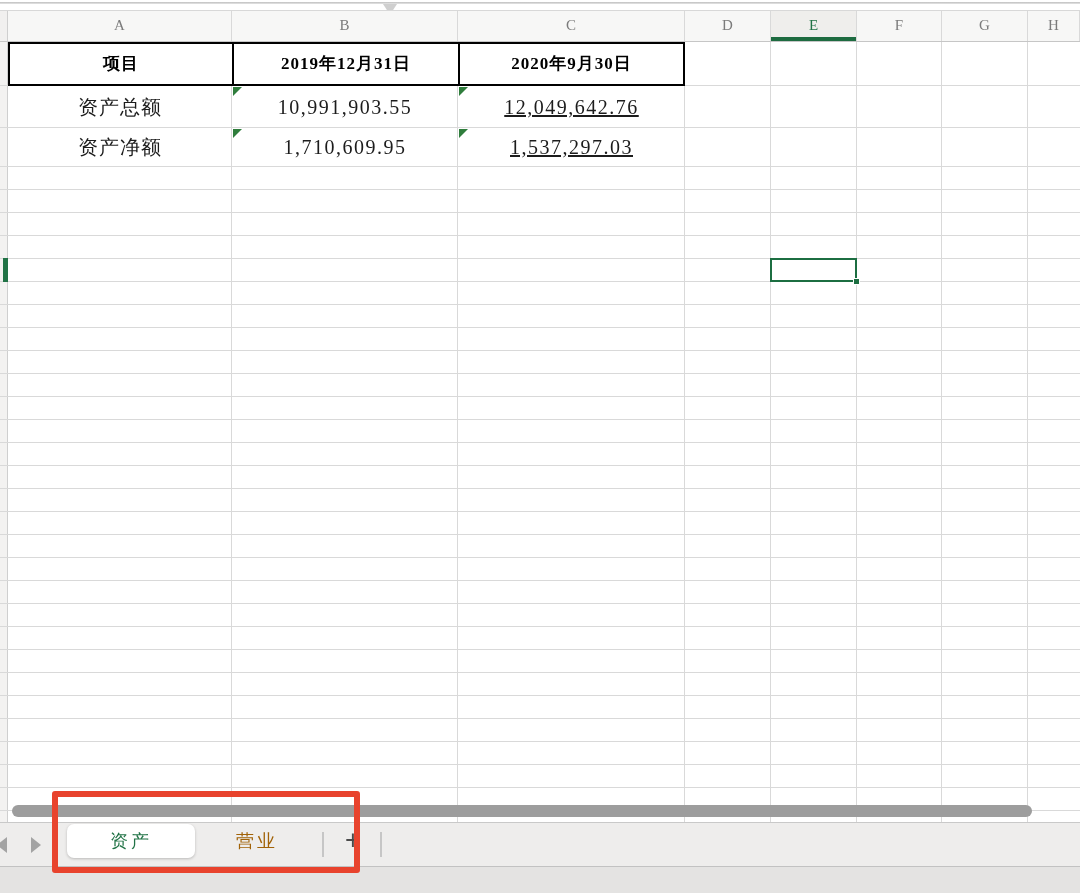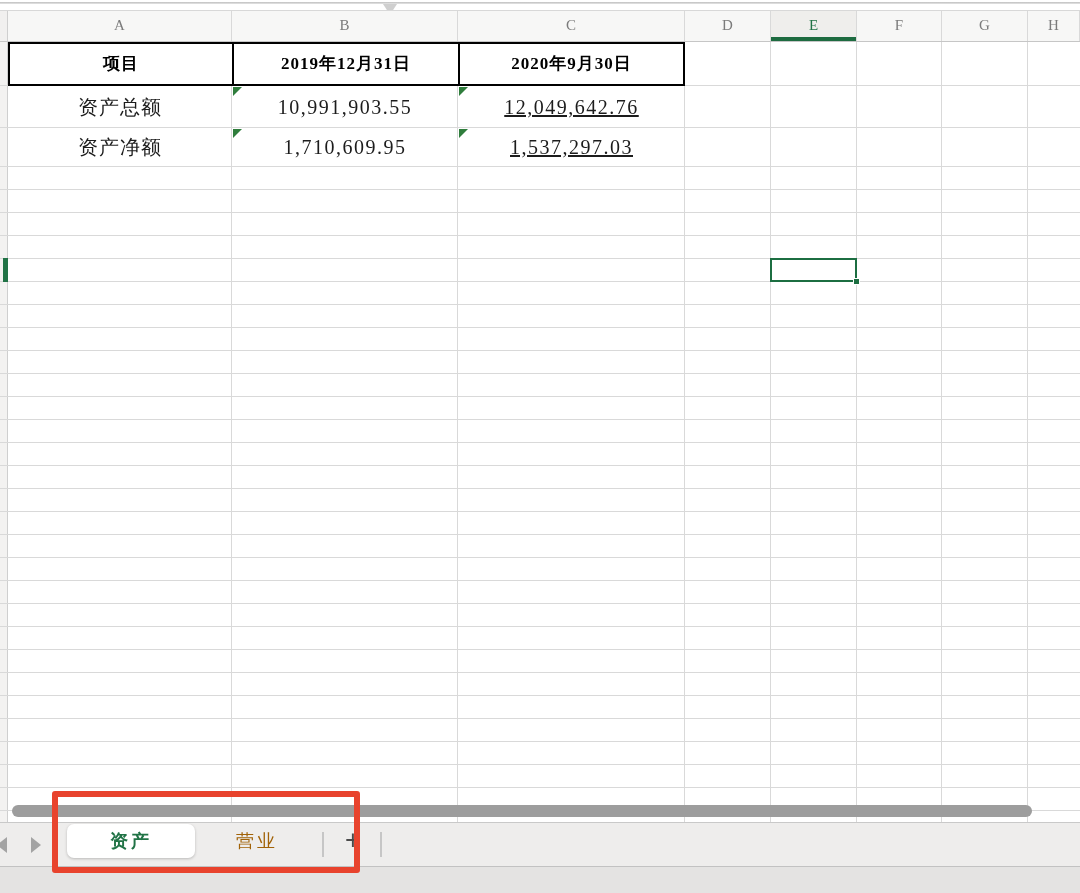--- a/index.html
+++ b/index.html
@@ -74,21 +74,21 @@
   .tabbar { position:absolute; left:0; top:822px; width:1080px; height:44px; background:#eeedec;
     border-top:1px solid #c9c9c9; font-family:"Liberation Sans","DejaVu Sans",sans-serif; }
   .arr { position:absolute; width:0; height:0; top:14px; }
   .arr-left  { left:-3px; border-top:8px solid transparent; border-bottom:8px solid transparent;
     border-right:10px solid #a3a3a3; }
   .arr-right { left:31px; border-top:8px solid transparent; border-bottom:8px solid transparent;
     border-left:10px solid #a3a3a3; }
   .tab { position:absolute; top:1px; height:34px; line-height:34px; text-align:center;
     font-size:18px; letter-spacing:3px; }
   .tab.active { left:67px; width:128px; background:#fff; border-radius:7px;
-    box-shadow:0 1px 3px rgba(0,0,0,0.22); color:#217346; font-weight:bold; }
+    box-shadow:0 1px 3px rgba(0,0,0,0.22); color:#217346; font-weight:normal; }
   .tab.inactive { left:198px; width:118px; color:#a16207; }
   .tab-sep { position:absolute; top:9px; width:2px; height:25px; background:#c6c6c6; }
   .sep-1{left:322px} .sep-2{left:380px}
   .add-sheet { position:absolute; left:332px; top:1px; width:42px; height:34px; line-height:32px;
     text-align:center; font-size:27px; font-weight:400; color:#4a4a4a; }
 
   
   .statusbar { position:absolute; left:0; top:866px; width:1080px; height:27px; background:#e4e3e2;
     border-top:1px solid #c2c2c2; }
 

